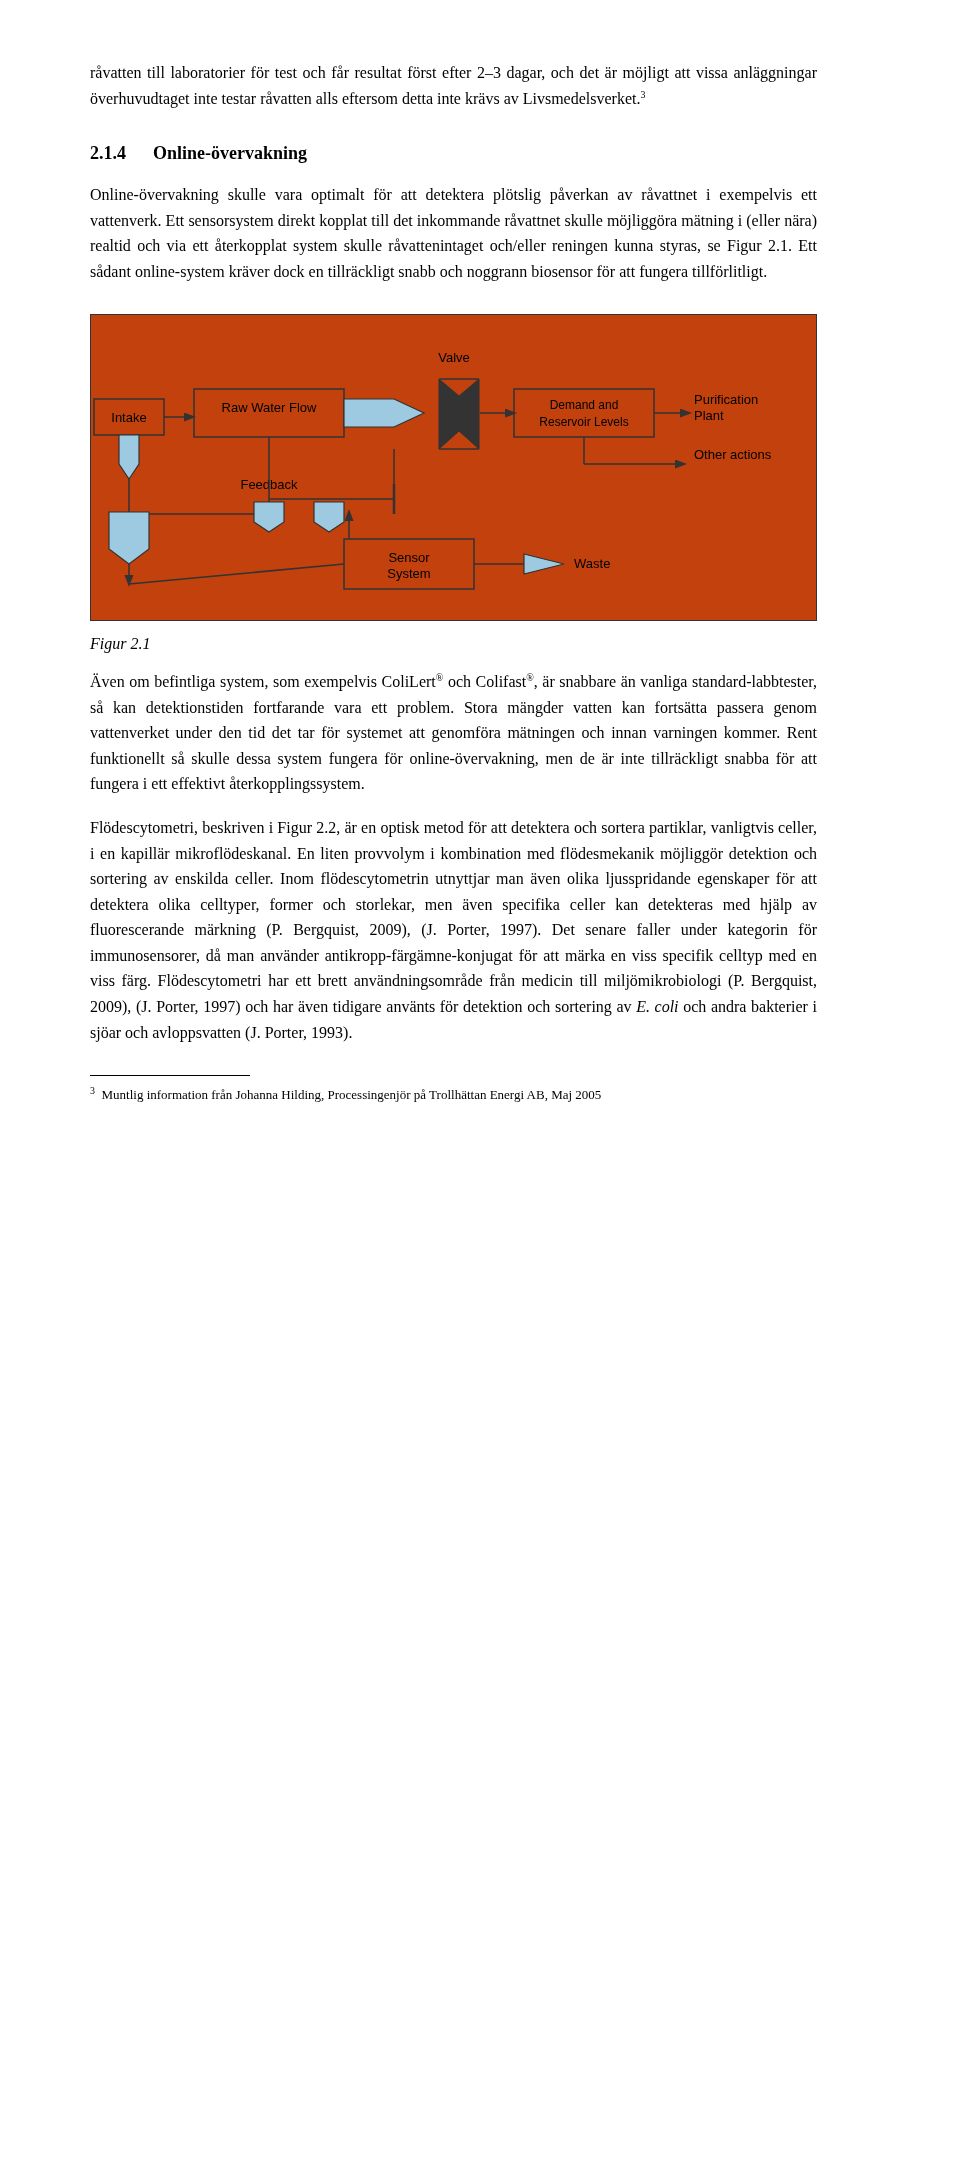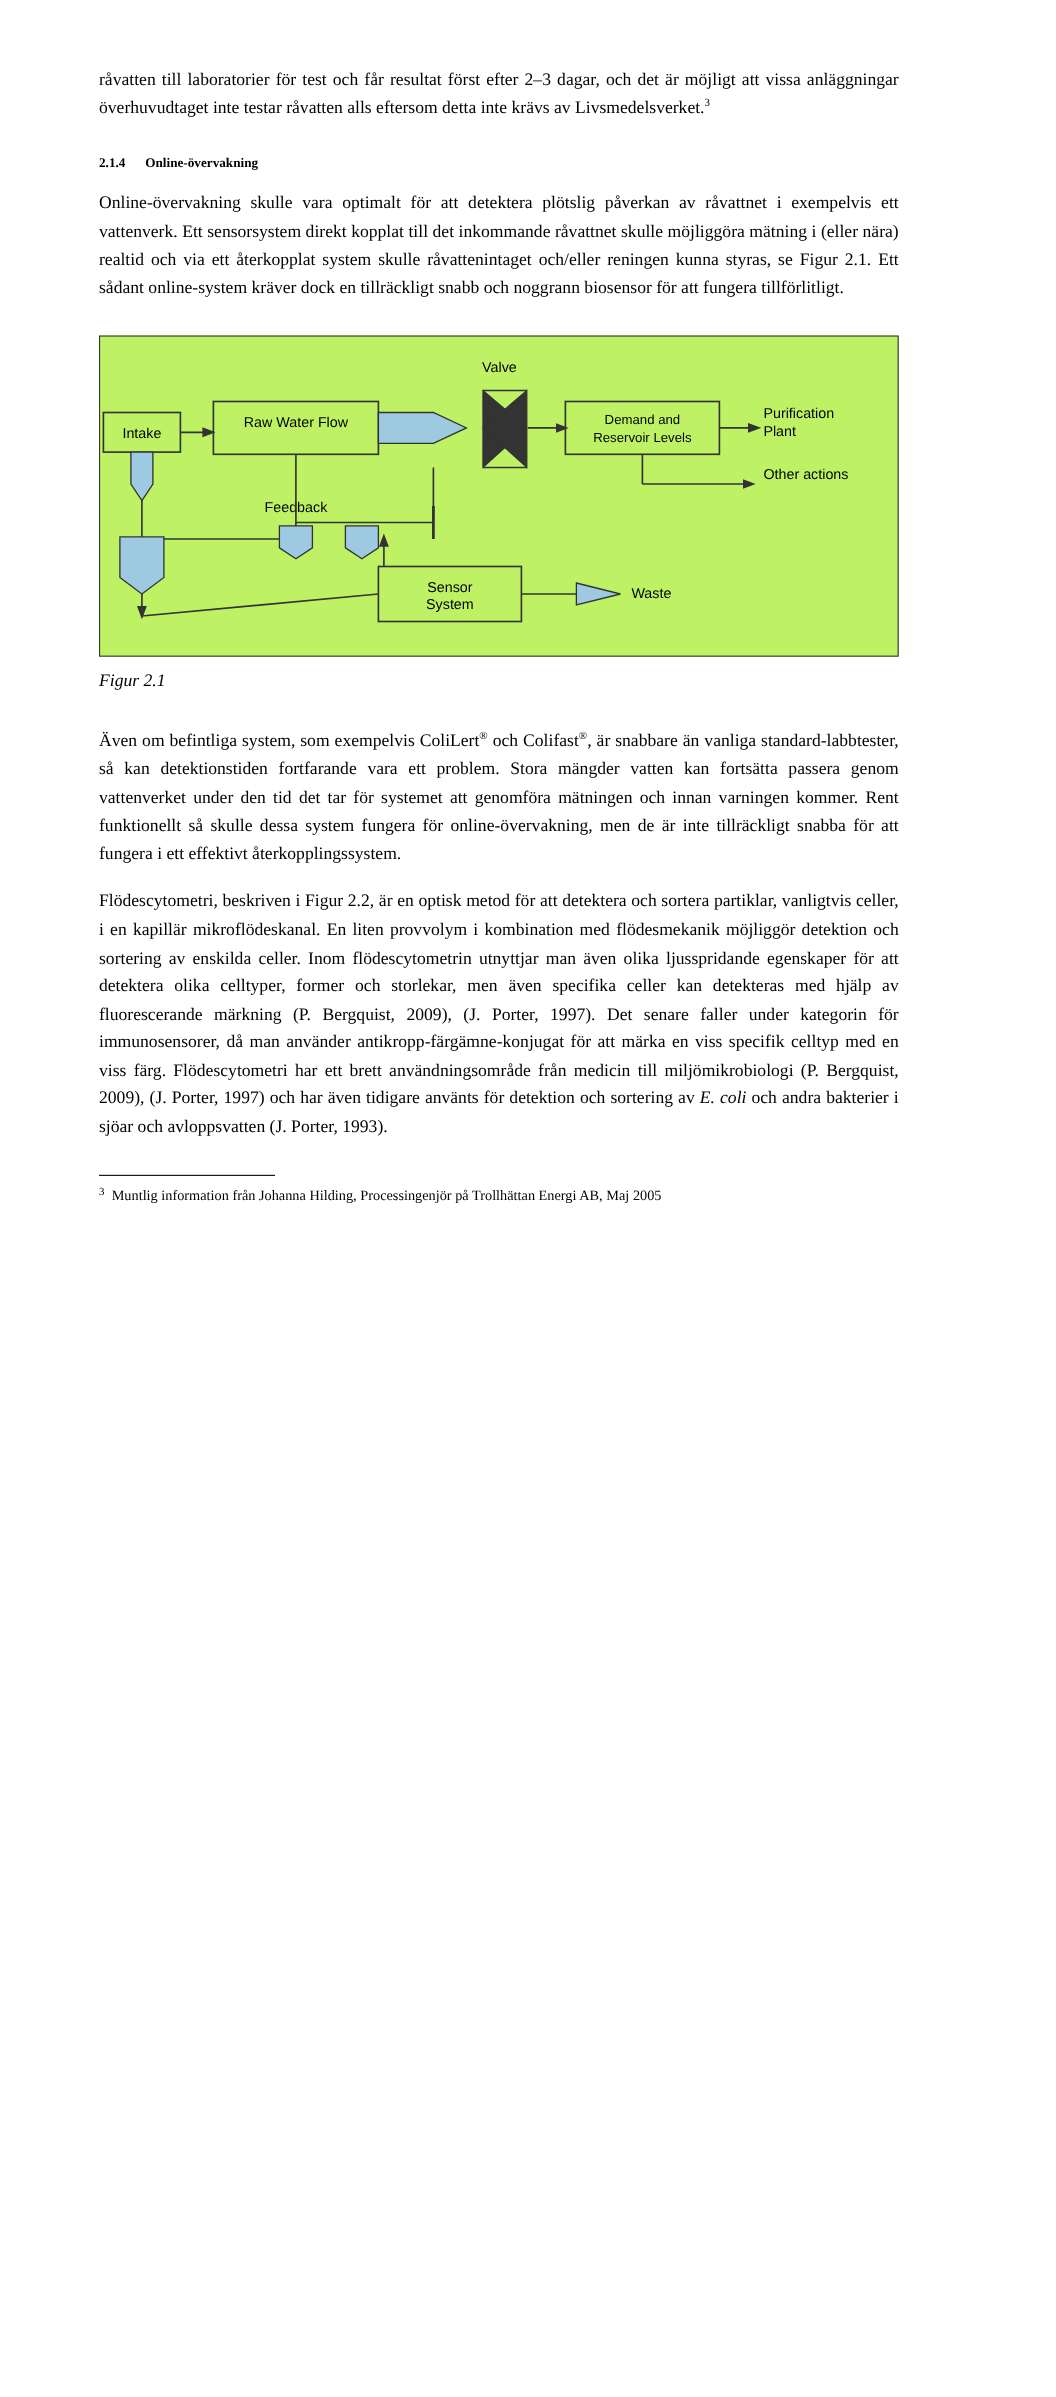--- a/index.html
+++ b/index.html
@@ -14,55 +14,55 @@
       width: 907px;
       min-height: 2179px;
       padding: 60px 90px 80px 90px;
       position: relative;
     }
     .text-block {
       text-align: justify;
       margin-bottom: 18px;
     }
     .section-heading {
-      font-size: 12px;
+      font-size: 18px;
       font-weight: bold;
       margin-bottom: 14px;
       margin-top: 28px;
     }
     sup {
       font-size: 10px;
       vertical-align: super;
     }
 
     
     .figure-container {
       border: 1px solid #333;
       margin: 30px 0 10px 0;
-      padding: 14px 10px 16px 10px;
+      padding: 29px 10px 16px 10px;
       position: relative;
-      background: #bef264;
+      background: #c2410c;
     }
     .diagram {
       width: 100%;
       display: flex;
       flex-direction: column;
       align-items: center;
       gap: 0;
     }
     
     .diagram-svg {
       width: 740px;
       height: 260px;
     }
 
     .figure-caption-row {
       display: flex;
       gap: 16px;
-      margin-bottom: 29px;
+      margin-bottom: 12px;
       margin-top: 8px;
       align-items: flex-start;
     }
     .figure-label {
       font-style: italic;
       white-space: nowrap;
       min-width: 68px;
     }
     .figure-caption-text {
       font-style: italic;

